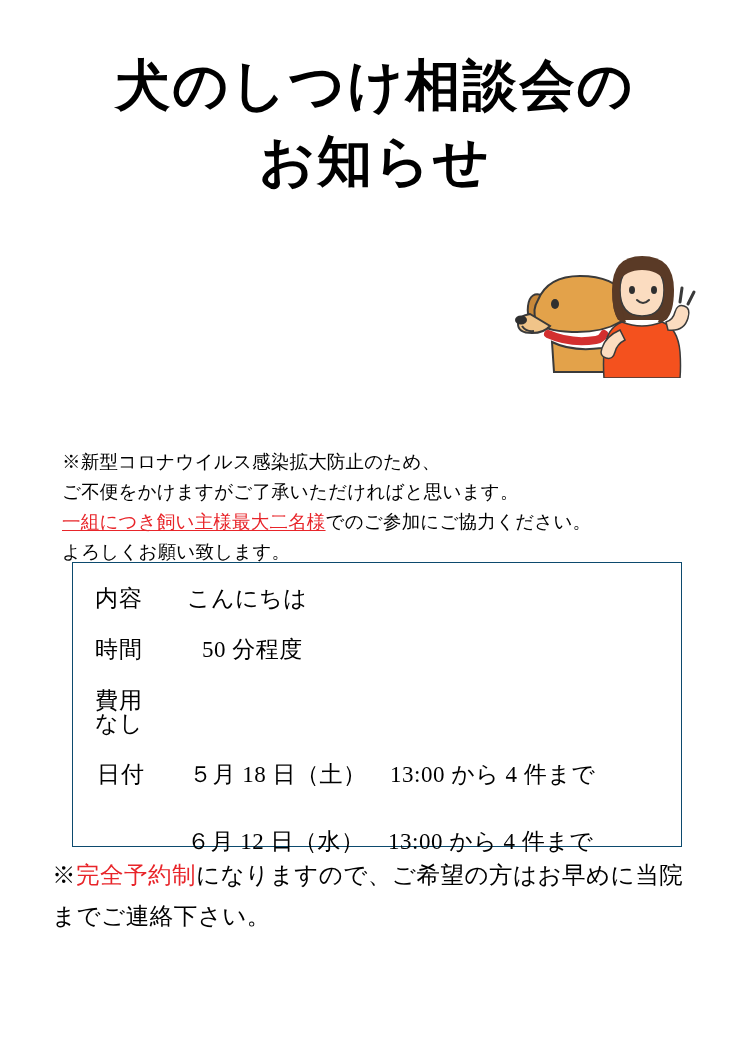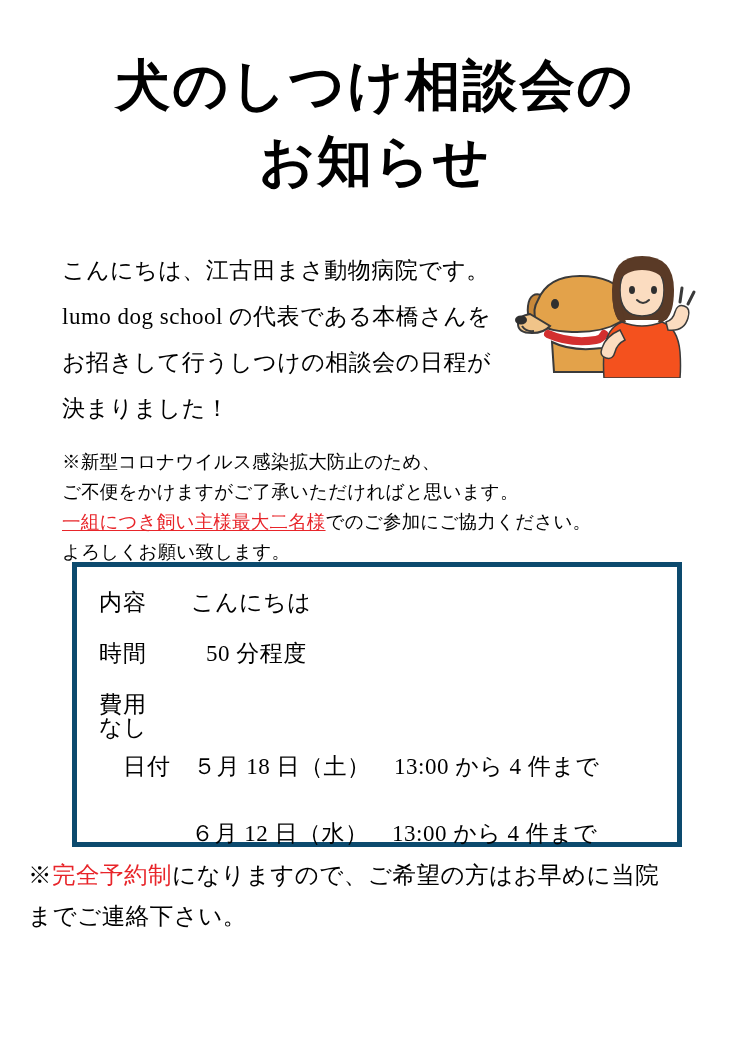--- a/index.html
+++ b/index.html
@@ -78,34 +78,34 @@
     text-underline-offset: 2px;
   }
 
   
   .details-box {
     position: absolute;
     top: 562px;
     left: 72px;
     width: 610px;
     height: 285px;
-    border: 5px solid #0c4a6e;
+    border: 1px solid #0c4a6e;
     box-sizing: border-box;
   }
   .detail-row {
     display: flex;
     align-items: baseline;
     font-size: 23px;
     line-height: 1;
     padding-left: 22px;
   }
   .r1 { margin-top: 24px; }
   .r2 { margin-top: 28px; gap: 15px; }
   .r3 { margin-top: 28px; flex-direction: column; }
-  .r4 { margin-top: 16px; text-align: center; }
+  .r4 { margin-top: 28px; }
   .r5 { margin-top: 44px; }
   .detail-label {
     width: 92px;
     flex: 0 0 auto;
     letter-spacing: 1px;
   }
   .detail-label.indent {
     padding-left: 2px;
   }
   .detail-value {
@@ -116,46 +116,40 @@
   }
   .sub-spacer {
     width: 92px;
     flex: 0 0 auto;
   }
 
   
   .closing {
     position: absolute;
     top: 855px;
-    left: 28px;
+    left: 52px;
     width: 690px;
     font-size: 23.5px;
     line-height: 1.75;
     letter-spacing: 0.5px;
   }
   .closing .red {
     color: #e8252a;
   }
 </style>
 </head>
 <body>
 
 <div class="page">
 
   <div class="title-block">
     <div class="title-line">犬のしつけ相談会の</div>
     <div class="title-line">お知らせ</div>
   </div>
 
-  <div class="intro">
-    <div>こんにちは、江古田まさ動物病院です。</div>
-    <div>lumo dog school の代表である本橋さんを</div>
-    <div>お招きして行うしつけの相談会の日程が</div>
-    <div>決まりました！</div>
-  </div>
 
   <div class="illustration">
     <svg width="220" height="140" viewBox="0 0 220 140" xmlns="http://www.w3.org/2000/svg">
 
       <g>
 
         <path d="M36 58 q-14 -6 -16 10 q-2 16 12 20 q8 2 12 -6 z" fill="#c8883a" stroke="#3a3a3a" stroke-width="2"></path>
 
         <path d="M30 62 q10 -24 42 -24 q34 0 46 20 q10 16 -6 26 q-18 11 -48 10 q-30 -1 -36 -12 q-4 -10 2 -20 z" fill="#e3a24a" stroke="#3a3a3a" stroke-width="2"></path>
 

